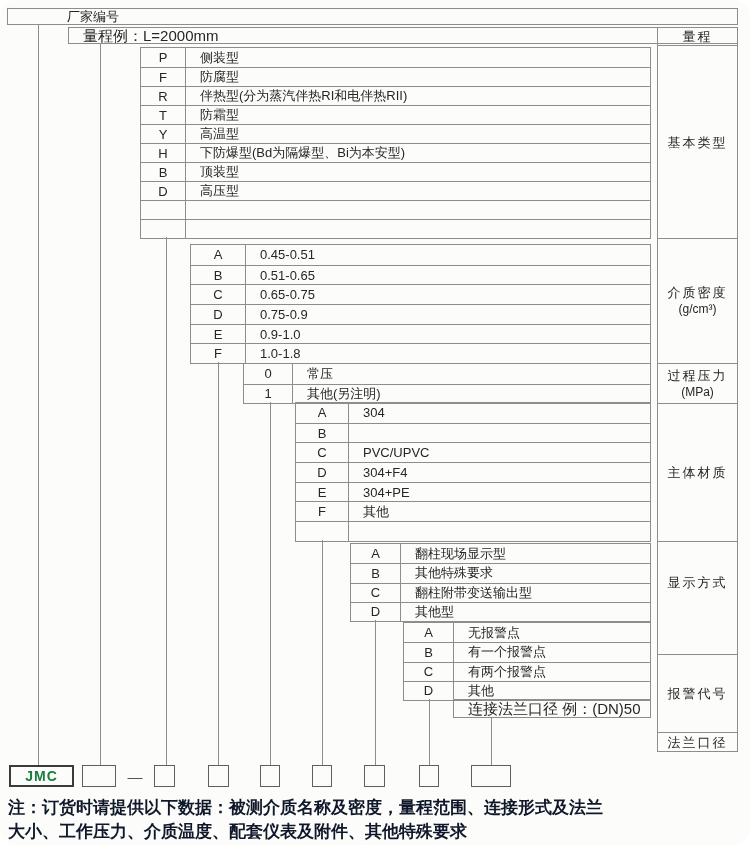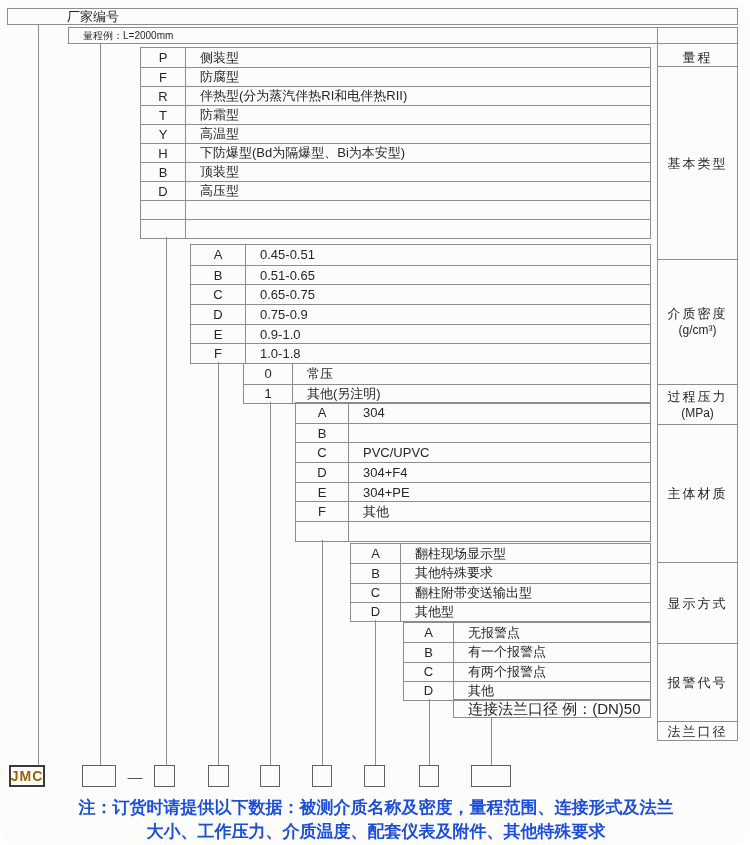--- a/index.html
+++ b/index.html
@@ -5,52 +5,52 @@
   html,body{margin:0;padding:0;background:#ffffff;}
   *{box-sizing:border-box;}
   .stage{
     position:relative;width:750px;height:845px;background:#fcfcfa;overflow:hidden;
     font-family:"Liberation Sans","DejaVu Sans",sans-serif;color:#262626;border-radius:17px;
   }
   
   .bx{position:absolute;border:1px solid #8d8d8d;background:transparent;}
   
   .topbox{left:7px;top:8px;width:731px;height:17px;font-size:13px;line-height:15px;padding-left:59px;}
-  .rangebox{left:68px;top:27px;width:670px;height:17px;font-size:10px;line-height:15px;padding-left:14px;}
+  .rangebox{left:68px;top:27px;width:670px;height:17px;font-size:15px;line-height:15px;padding-left:14px;}
   
   .tbl{position:absolute;border:1px solid #8d8d8d;}
   .tbl .row{display:flex;align-items:center;border-top:1px solid #8d8d8d;font-size:13px;}
   .tbl .row:first-child{border-top:none;}
   .tbl .code{width:var(--cw);align-self:stretch;display:flex;align-items:center;justify-content:center;border-right:1px solid #8d8d8d;}
   .tbl .desc{flex:1;padding-left:14px;white-space:nowrap;overflow:hidden;}
   .t-basic{left:140px;top:47px;width:511px;--cw:45px;}   .t-basic .row{height:19px;}
   .t-density{left:190px;top:244px;width:461px;--cw:55px;}.t-density .row{height:19.7px;}
   .t-pressure{left:243px;top:363px;width:408px;--cw:49px;}.t-pressure .row{height:19.5px;}
   .t-material{left:295px;top:402px;width:356px;--cw:53px;}.t-material .row{height:19.7px;}
   .t-display{left:350px;top:543px;width:301px;--cw:50px;} .t-display .row{height:19.25px;}
   .t-alarm{left:403px;top:622px;width:248px;--cw:50px;}   .t-alarm .row{height:19.25px;}
   .flangerow{left:453px;top:699px;width:198px;height:19px;font-size:15px;line-height:17px;padding-left:14px;white-space:nowrap;}
   
   .labelcol{position:absolute;left:657px;top:27px;width:81px;border:1px solid #8d8d8d;display:flex;flex-direction:column;}
   .labelcol .cell{border-top:1px solid #8d8d8d;display:flex;flex-direction:column;align-items:center;justify-content:center;
     font-size:13px;letter-spacing:2px;text-align:center;line-height:17px;}
-  .labelcol .cell:first-child{border-top:none;margin-top:21px;}
+  .labelcol .cell:first-child{border-top:none;}
   .labelcol .sub{letter-spacing:0;font-size:12px;}
   .c-range{height:17px;} .c-basic{height:193px;} .c-density{height:125px;} .c-pressure{height:40px;}
-  .c-material{height:138px;} .c-display{height:81px;} .c-alarm{height:78px;} .c-flange{height:19px;}
+  .c-material{height:138px;} .c-display{height:81px;} .c-alarm{height:78px;margin-top:32px;} .c-flange{height:19px;}
   
   .vline{position:absolute;width:1px;background:#8d8d8d;}
   
   .cbox{position:absolute;top:765px;height:22px;border:1px solid #5f5f5f;background:transparent;}
-  .jmcbox{left:9px;width:36px;border:2px solid #3a3a3a;font-size:14px;font-weight:600;
-    display:flex;align-items:center;justify-content:center;letter-spacing:1px;color:#a16207;}
+  .jmcbox{left:9px;width:65px;border:2px solid #3a3a3a;font-size:14px;font-weight:600;
+    display:flex;align-items:center;justify-content:center;letter-spacing:1px;color:#15803d;}
   .dash{position:absolute;left:118px;top:765px;width:34px;height:22px;display:flex;align-items:center;justify-content:center;
     color:#555;font-size:15px;}
   
-  .note{position:absolute;left:8px;top:796px;width:736px;font-size:17px;font-weight:bold;line-height:24px;color:#1d4ed8;text-align:center;}
+  .note{position:absolute;left:8px;top:796px;width:736px;font-size:17px;font-weight:bold;line-height:24px;color:#0f172a;}
 </style>
 </head>
 <body>
 
 <div class="stage">
 
   <div class="bx topbox">
     <span>厂家编号</span>
   </div>
   <div class="bx rangebox">

